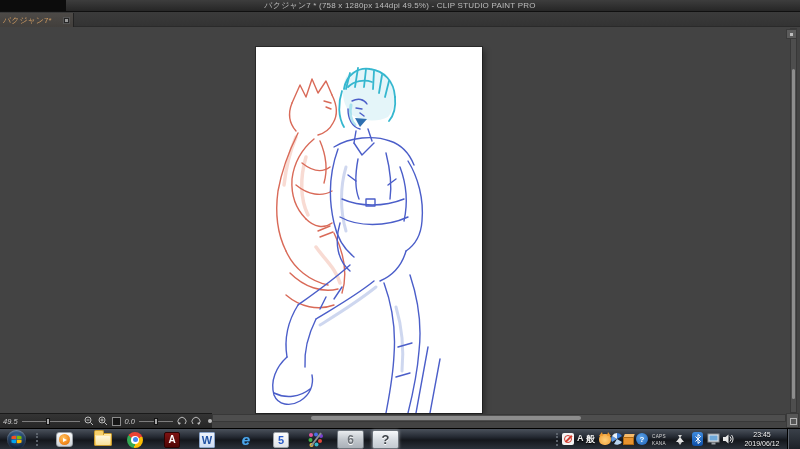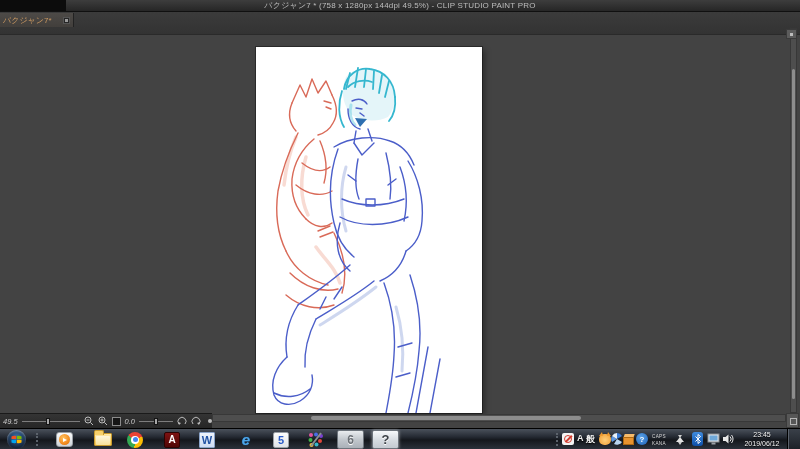--- a/index.html
+++ b/index.html
@@ -8,21 +8,21 @@
   #screen { position:relative; width:800px; height:449px; background:#434343; overflow:hidden; }
 
   
   .titlebar { position:absolute; left:0; top:0; width:800px; height:11px;
     background:linear-gradient(#3d3d3d,#262626); }
   .titlebar-left-black { position:absolute; left:0; top:0; width:66px; height:11px; background:#0c0c0c; }
   .title-text { position:absolute; left:0; top:0; width:800px; height:11px; text-align:center;
     font-size:8px; line-height:11px; color:#bdbdbd; letter-spacing:.2px; white-space:nowrap; }
 
   
-  .tabbar { position:absolute; left:0; top:11px; width:800px; height:24px;
+  .tabbar { position:absolute; left:0; top:11px; width:800px; height:16px;
     background:linear-gradient(#3b3b3b,#333); border-top:1px solid #101010; border-bottom:1px solid #2a2a2a; }
   .doc-tab { position:absolute; left:0; top:1px; width:74px; height:14px;
     background:linear-gradient(#4d4a47,#423f3c); border-right:1px solid #222;
     display:flex; align-items:center; padding:0 3px; }
   .doc-tab-label { font-size:8px; color:#cd9a62; white-space:nowrap; overflow:hidden; flex:1; }
   .tab-close { width:7px; height:7px; background:#262626; border:1px solid #555; position:relative; flex:none; }
   .tab-close::after { content:""; position:absolute; left:1px; top:1px; width:3px; height:3px; background:#9a9a9a; }
 
   
   .canvas { position:absolute; left:256px; top:47px; width:226px; height:366px; background:#fff;

